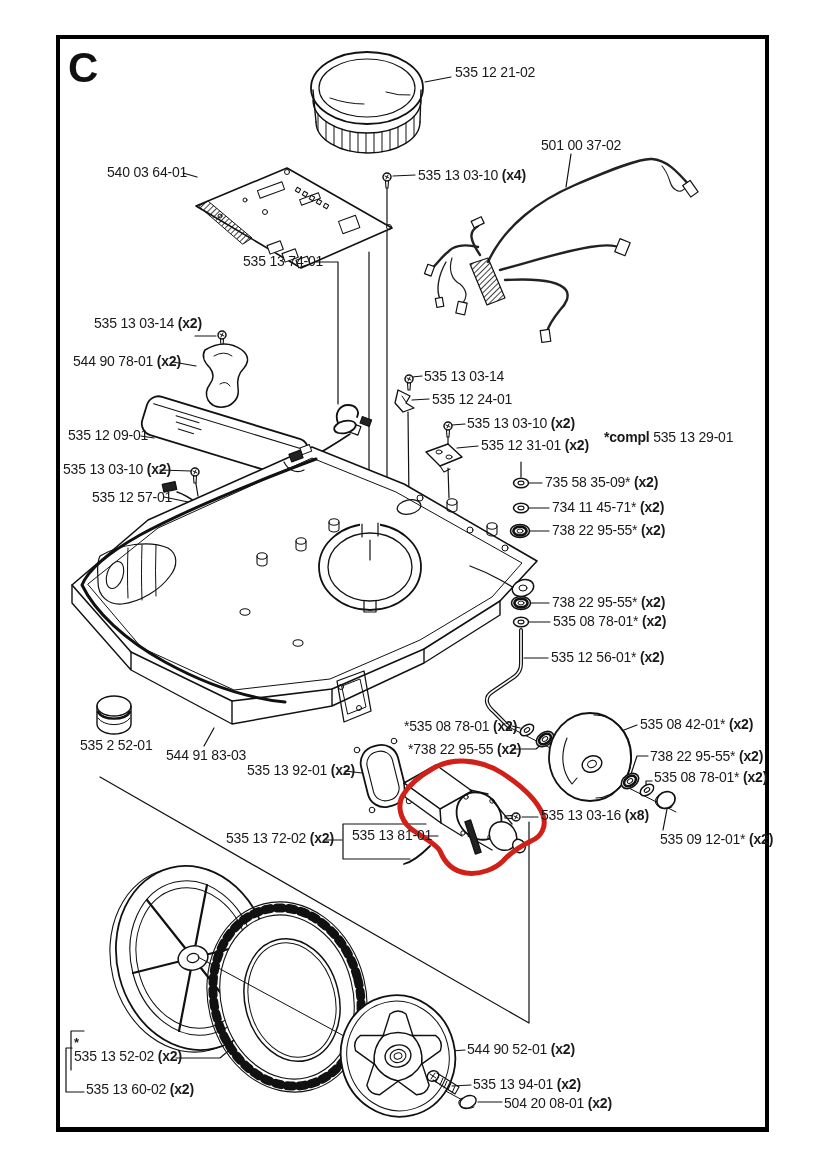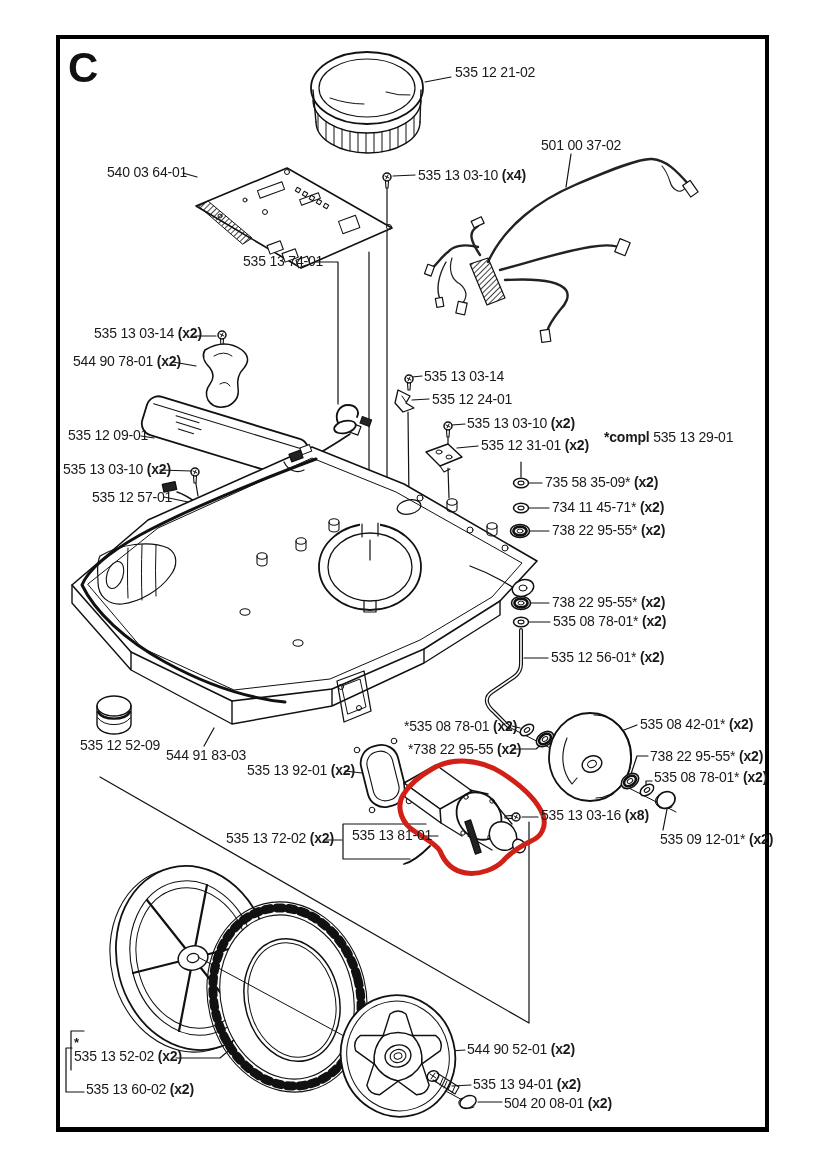--- a/index.html
+++ b/index.html
@@ -353,37 +353,37 @@
       <ellipse cx="468" cy="1102" rx="8.5" ry="6" transform="rotate(-25 468 1102)" fill="#fff" stroke-width="1.4"></ellipse>
       <path d="M462,1098 A8,5 0 0 0 474,1107" stroke-width="1"></path>
     </g>
   </svg>
 
   <div class="lbl" style="left:455px;top:65px"><span class="b"></span><span>535 12 21-02</span><span class="b"></span></div>
   <div class="lbl" style="left:107px;top:165px"><span class="b"></span><span>540 03 64-01</span><span class="b"></span></div>
   <div class="lbl" style="left:418px;top:168px"><span class="b"></span><span>535 13 03-10 </span><span class="b">(x4)</span></div>
   <div class="lbl" style="left:541px;top:138px"><span class="b"></span><span>501 00 37-02</span><span class="b"></span></div>
   <div class="lbl" style="left:243px;top:254px"><span class="b"></span><span>535 13 74-01</span><span class="b"></span></div>
-  <div class="lbl" style="left:94px;top:326px"><span class="b"></span><span>535 13 03-14 </span><span class="b">(x2)</span></div>
+  <div class="lbl" style="left:94px;top:316px"><span class="b"></span><span>535 13 03-14 </span><span class="b">(x2)</span></div>
   <div class="lbl" style="left:73px;top:354px"><span class="b"></span><span>544 90 78-01 </span><span class="b">(x2)</span></div>
   <div class="lbl" style="left:68px;top:428px"><span class="b"></span><span>535 12 09-01</span><span class="b"></span></div>
   <div class="lbl" style="left:63px;top:462px"><span class="b"></span><span>535 13 03-10 </span><span class="b">(x2)</span></div>
   <div class="lbl" style="left:92px;top:490px"><span class="b"></span><span>535 12 57-01</span><span class="b"></span></div>
   <div class="lbl" style="left:424px;top:369px"><span class="b"></span><span>535 13 03-14</span><span class="b"></span></div>
   <div class="lbl" style="left:432px;top:392px"><span class="b"></span><span>535 12 24-01</span><span class="b"></span></div>
   <div class="lbl" style="left:467px;top:416px"><span class="b"></span><span>535 13 03-10 </span><span class="b">(x2)</span></div>
   <div class="lbl" style="left:481px;top:438px"><span class="b"></span><span>535 12 31-01 </span><span class="b">(x2)</span></div>
   <div class="lbl" style="left:604px;top:430px"><span class="b">*compl </span><span>535 13 29-01</span><span class="b"></span></div>
   <div class="lbl" style="left:545px;top:475px"><span class="b"></span><span>735 58 35-09* </span><span class="b">(x2)</span></div>
   <div class="lbl" style="left:552px;top:500px"><span class="b"></span><span>734 11 45-71* </span><span class="b">(x2)</span></div>
   <div class="lbl" style="left:552px;top:523px"><span class="b"></span><span>738 22 95-55* </span><span class="b">(x2)</span></div>
   <div class="lbl" style="left:552px;top:595px"><span class="b"></span><span>738 22 95-55* </span><span class="b">(x2)</span></div>
   <div class="lbl" style="left:553px;top:614px"><span class="b"></span><span>535 08 78-01* </span><span class="b">(x2)</span></div>
   <div class="lbl" style="left:551px;top:650px"><span class="b"></span><span>535 12 56-01* </span><span class="b">(x2)</span></div>
-  <div class="lbl" style="left:80px;top:738px"><span class="b"></span><span>535 12 52-09</span><span class="b"></span></div>
+  <div class="lbl" style="left:80px;top:738px"><span class="b"></span><span>535 2 52-01</span><span class="b"></span></div>
   <div class="lbl" style="left:166px;top:748px"><span class="b"></span><span>544 91 83-03</span><span class="b"></span></div>
   <div class="lbl" style="left:247px;top:763px"><span class="b"></span><span>535 13 92-01 </span><span class="b">(x2)</span></div>
   <div class="lbl" style="left:404px;top:719px"><span class="b"></span><span>*535 08 78-01 </span><span class="b">(x2)</span></div>
   <div class="lbl" style="left:408px;top:742px"><span class="b"></span><span>*738 22 95-55 </span><span class="b">(x2)</span></div>
   <div class="lbl" style="left:640px;top:717px"><span class="b"></span><span>535 08 42-01* </span><span class="b">(x2)</span></div>
   <div class="lbl" style="left:650px;top:749px"><span class="b"></span><span>738 22 95-55* </span><span class="b">(x2)</span></div>
   <div class="lbl" style="left:654px;top:770px"><span class="b"></span><span>535 08 78-01* </span><span class="b">(x2)</span></div>
   <div class="lbl" style="left:541px;top:808px"><span class="b"></span><span>535 13 03-16 </span><span class="b">(x8)</span></div>
   <div class="lbl" style="left:660px;top:832px"><span class="b"></span><span>535 09 12-01* </span><span class="b">(x2)</span></div>
   <div class="lbl" style="left:226px;top:831px"><span class="b"></span><span>535 13 72-02 </span><span class="b">(x2)</span></div>

